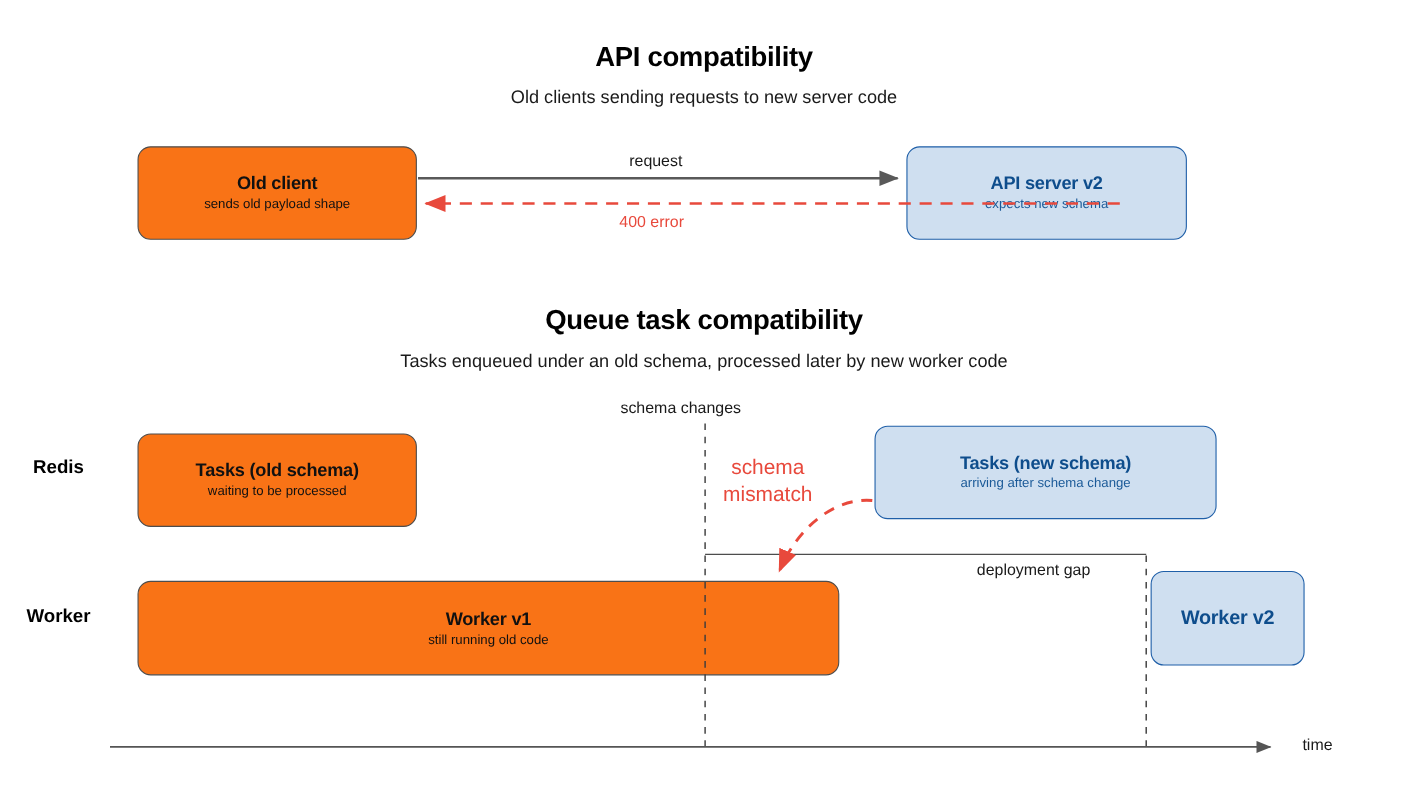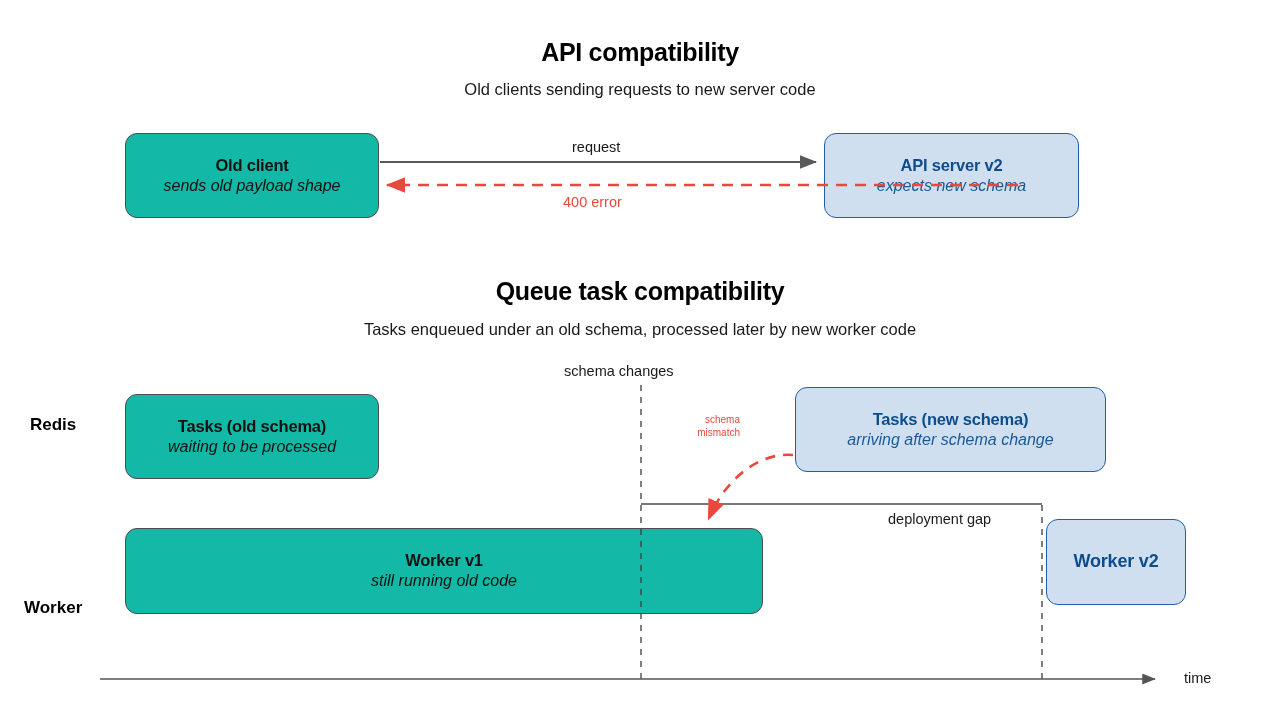--- a/index.html
+++ b/index.html
@@ -25,24 +25,24 @@
 
   
   .node{
     position:absolute;box-sizing:border-box;
     border-radius:12px;
     display:flex;flex-direction:column;
     align-items:center;justify-content:center;
     text-align:center;line-height:1.28;
   }
   .node .t1{font-weight:bold;font-size:16.5px;letter-spacing:-0.2px;}
-  .node .t2{font-size:16px;font-style:italic;}
+  .node .t2{font-size:12px;}
 
   .node.gray{
-    background:#14b8a6;
+    background:#f97316;
     border:1.4px solid #4d4d4d;
     color:#111111;
   }
   .node.blue{
     background:#cfdff0;
     border:1.8px solid #1f5fa8;
     color:#10508f;
   }
   .node.blue .t1{color:#0e4d8c;}
   .node.blue .t2{color:#1b5a98;}
@@ -50,21 +50,21 @@
   
   .row-label{
     position:absolute;font-weight:bold;font-size:17px;color:#000;
     text-align:left;
   }
 
   
   .ann{position:absolute;font-size:14.5px;color:#1a1a1a;white-space:nowrap;}
   .ann.red{color:#e8493c;}
   .ann.center{text-align:center;}
-  .ann.tiny{font-size:10px;line-height:1.25;text-align:right;}
+  .ann.tiny{font-size:19px;line-height:1.25;}
 
   svg{position:absolute;left:0;top:0;overflow:visible;}
 </style>
 </head>
 <body>
 
 <div class="canvas">
 
   <div class="section-title" style="top:38px;">API compatibility</div>
 
@@ -104,21 +104,21 @@
   <div class="ann" style="left:572px;top:139px;">request</div>
 
   <div class="ann red" style="left:563px;top:194px;">400 error</div>
 
   <div class="section-title" style="top:277px;">Queue task compatibility</div>
 
   <div class="section-sub" style="top:320px;">Tasks enqueued under an old schema, processed later by new worker code</div>
 
   <div class="row-label" style="left:30px;top:415px;">Redis</div>
 
-  <div class="row-label" style="left:24px;top:550px;margin-top:48px;">Worker</div>
+  <div class="row-label" style="left:24px;top:550px;">Worker</div>
 
   <div class="node blue" style="left:795px;top:387px;width:311px;height:85px;">
     <div class="t1">Tasks (new schema)</div>
     <div class="t2">arriving after schema change</div>
   </div>
 
   <div class="node gray" style="left:125px;top:394px;width:254px;height:85px;">
     <div class="t1">Tasks (old schema)</div>
     <div class="t2">waiting to be processed</div>
   </div>

